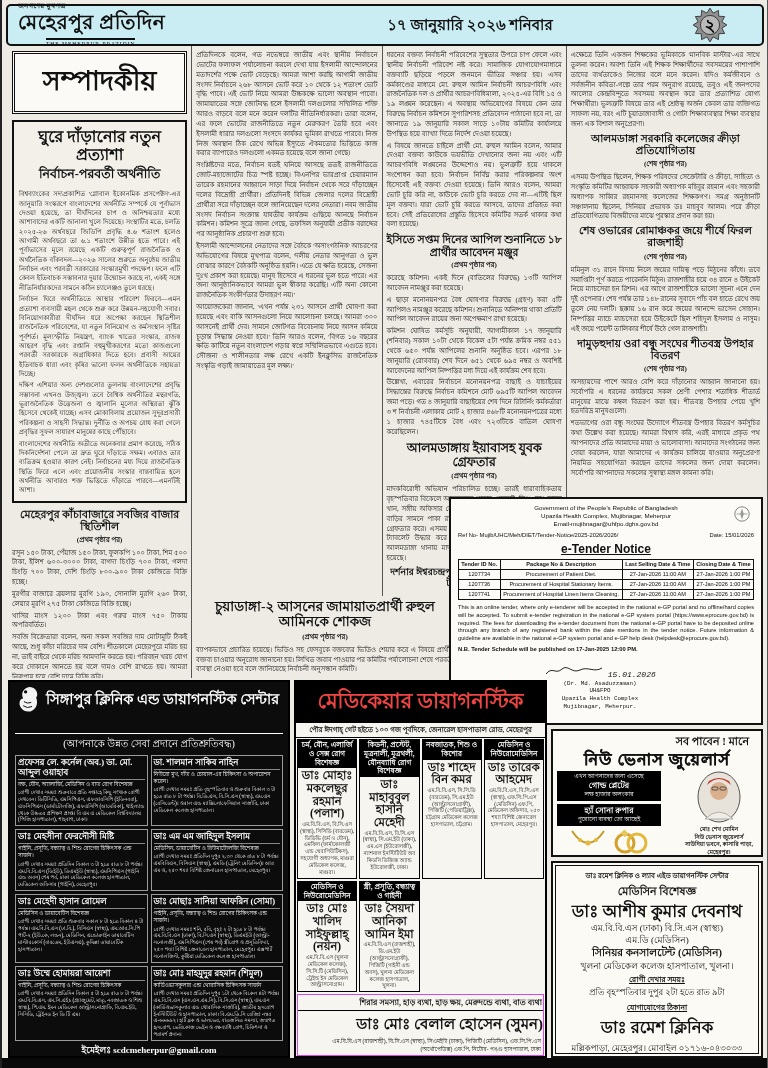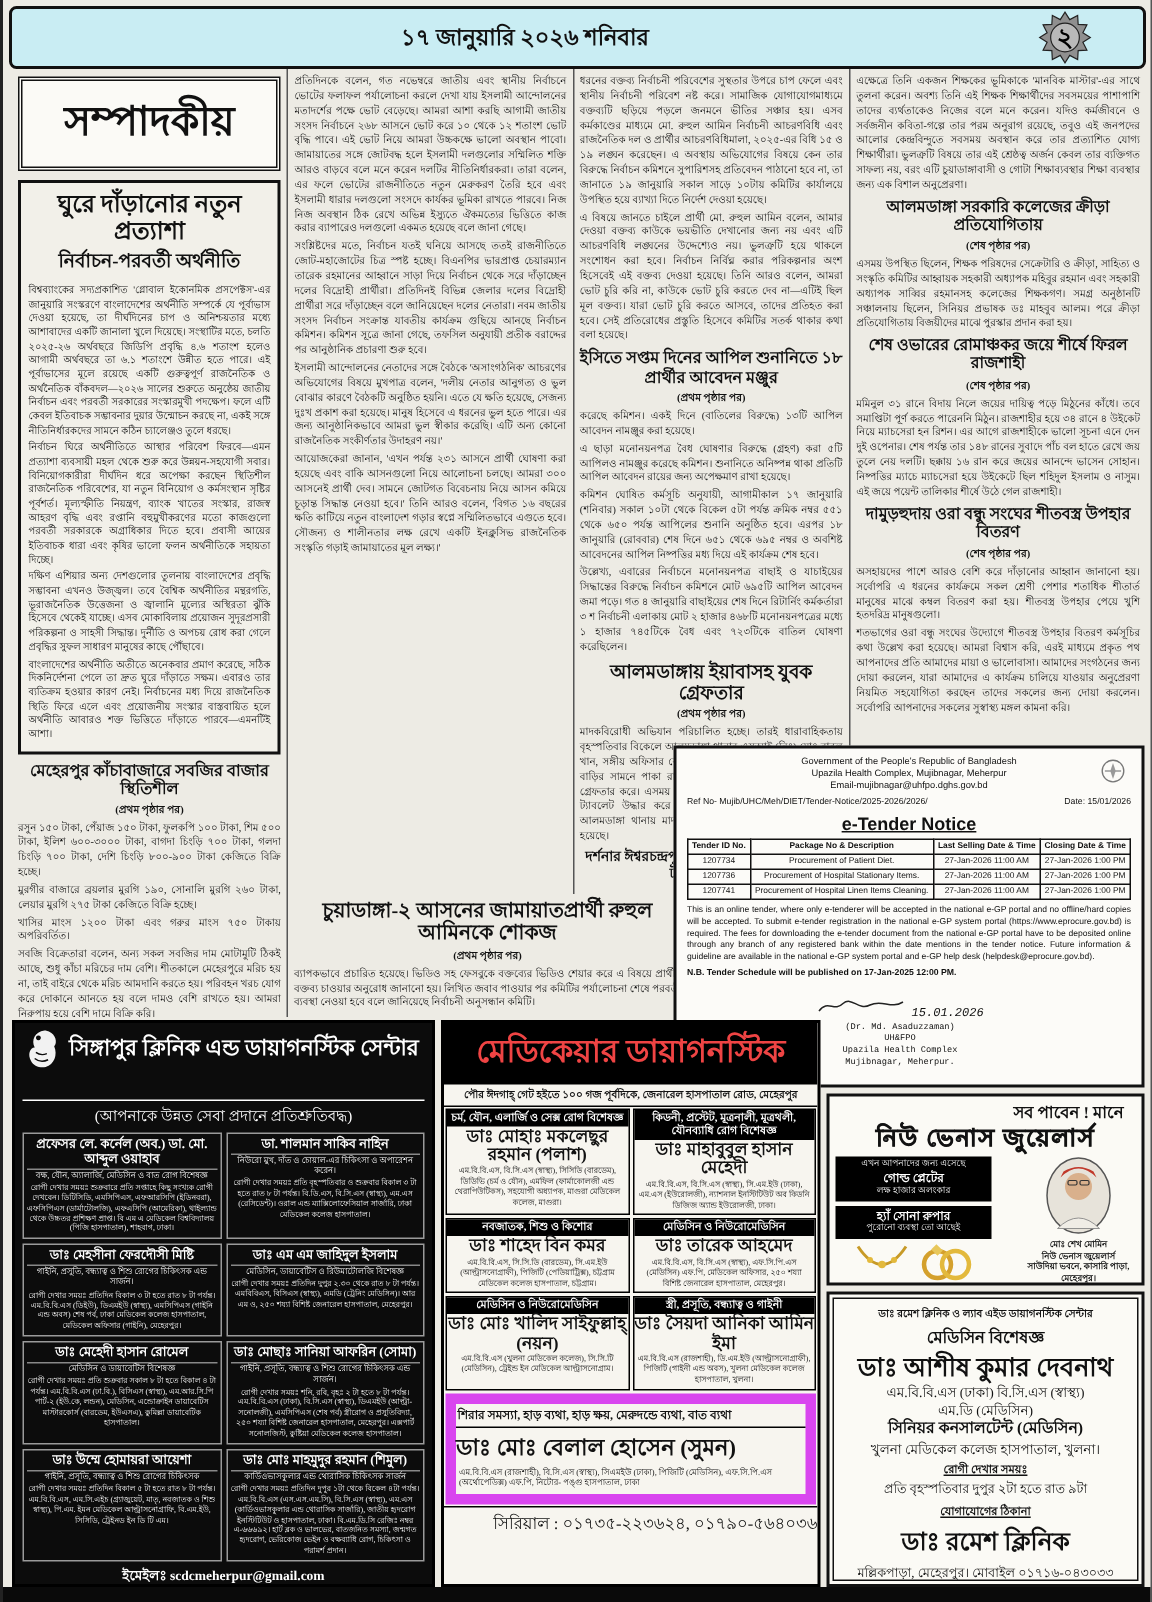--- a/index.html
+++ b/index.html
@@ -47,35 +47,35 @@
   .tender .sig{margin-top:13px;text-align:center;font-size:5.8px;line-height:1.3;padding-right:12px;font-family:Liberation Mono, monospace;}
   .tender .script{font-style:italic;font-size:8px;}
   .embl{position:absolute;right:10px;top:6px;}
   
   .ad-sing{position:absolute;left:6px;top:680px;width:282px;height:378px;background:#0c0c0c;color:#fff;z-index:5;border:2px solid #000;box-sizing:border-box;padding:3px 5px;overflow:hidden;}
   .ad-sing .trow{display:flex;align-items:center;gap:5px;border-bottom:1px solid #fff;padding-bottom:18px;}
   .ad-sing .ttl{font-size:14.5px;font-weight:bold;line-height:1.1;}
   .ad-sing .sub{text-align:center;font-size:10px;margin:2px 0;}
   .ad-sing .addr{text-align:center;font-size:7px;border-bottom:1px solid #fff;padding-bottom:2px;margin-bottom:2px;}
   .dgrid{display:grid;grid-template-columns:1fr 1fr;gap:3px;}
-  .doc{border:1px solid #9a9a9a;padding:2px;text-align:center;}
+  .doc{border:1px solid #9a9a9a;padding:2px;text-align:left;}
   .doc .nm{font-size:8.6px;font-weight:bold;border-bottom:1px solid #888;padding-bottom:1px;margin-bottom:1px;line-height:1.15;}
   .doc .sp{font-size:5.6px;margin-bottom:1px;line-height:1.3;}
   .doc .dt{font-size:5.2px;line-height:1.32;}
   .ad-sing .foot{text-align:center;font-size:9px;font-weight:bold;margin-top:3px;line-height:1.5;}
   
   .ad-medi{position:absolute;left:292px;top:680px;width:253px;height:378px;background:#f7f5ef;border:2px solid #000;z-index:5;box-sizing:border-box;overflow:hidden;}
   .ad-medi .ttl{background:#000;color:#ef4444;text-align:center;font-size:21px;font-weight:bold;padding:3px 0;}
   .ad-medi .addr{text-align:center;font-size:7px;font-weight:bold;border-bottom:1.5px solid #000;padding:1px 2px;}
-  .mgrid{display:grid;grid-template-columns:1fr 1fr;}
+  .mgrid{display:grid;grid-template-columns:1fr 1fr 1fr 1fr;}
   .msec{border:1px solid #000;margin:1px;text-align:center;}
   .msec .mh{background:#000;color:#fff;font-size:7.3px;font-weight:bold;padding:1px;line-height:1.2;}
   .msec .mn{font-size:11.5px;font-weight:bold;line-height:1.1;padding:1px 0;}
   .msec .md{font-size:5.3px;line-height:1.3;padding:0 2px 2px;}
-  .mwide{border:7px solid #d946ef;margin:1px;text-align:left;}
+  .mwide{border:1px solid #d946ef;margin:1px;text-align:right;}
   .mwide .mh{border-bottom:1px solid #000;font-size:8px;font-weight:bold;padding:1px;}
   .mwide .mn{font-size:15px;font-weight:bold;padding:1px 0;}
   .mwide .md{font-size:5.6px;line-height:1.3;padding:0 2px 2px;}
   .ad-medi .serial{border-top:1.5px solid #000;text-align:right;font-size:11px;font-weight:normal;padding:2px 0;}
   
   .ad-jewel{position:absolute;left:549px;top:729px;width:212px;height:128px;background:#fbfaf5;border:2px solid #111;z-index:5;box-sizing:border-box;padding:2px 4px;overflow:hidden;}
   .ad-jewel .tag{text-align:right;font-size:11px;font-weight:bold;padding-right:8px;}
   .ad-jewel .ttl{text-align:center;font-size:16px;font-weight:bold;letter-spacing:1px;-webkit-text-stroke:.4px #111;color:#555;line-height:1;}
   .jrow{display:flex;gap:20px;margin-top:3px;}
   .jleft{width:104px;}
@@ -95,20 +95,25 @@
   .ad-clinic .sm{font-size:8.5px;}
   .ad-clinic .srl{font-size:10px;font-weight:bold;}
   .footbar{position:absolute;left:0;top:1058px;width:768px;height:10px;background:#0a0a0a;z-index:6;}
 </style>
 </head>
 <body>
 
 <div class="page">
 
   <div class="hdr">
+    <div class="mast">
+      <div class="tag">জনগণের মুখপত্র</div>
+      <div class="ttl">মেহেরপুর প্রতিদিন</div>
+      <div class="en">THE MEHERPUR PRATIDIN</div>
+    </div>
     <div class="date">১৭ জানুয়ারি ২০২৬ শনিবার</div>
     <svg class="seal" viewBox="0 0 32 32">
       <polygon points="31,16 26.6,18.8 29,23.5 23.8,23.8 23.5,29 18.8,26.6 16,31 13.2,26.6 8.5,29 8.2,23.8 3,23.5 5.4,18.8 1,16 5.4,13.2 3,8.5 8.2,8.2 8.5,3 13.2,5.4 16,1 18.8,5.4 23.5,3 23.8,8.2 29,8.5 26.6,13.2" fill="#8f8f8f" stroke="#222" stroke-width="0.7"></polygon>
       <circle cx="16" cy="16" r="8.5" fill="#b9b9b9" stroke="#222" stroke-width="0.7"></circle>
       <text x="16" y="21" text-anchor="middle">২</text>
     </svg>
   </div>
 
   <div class="cols">
 

